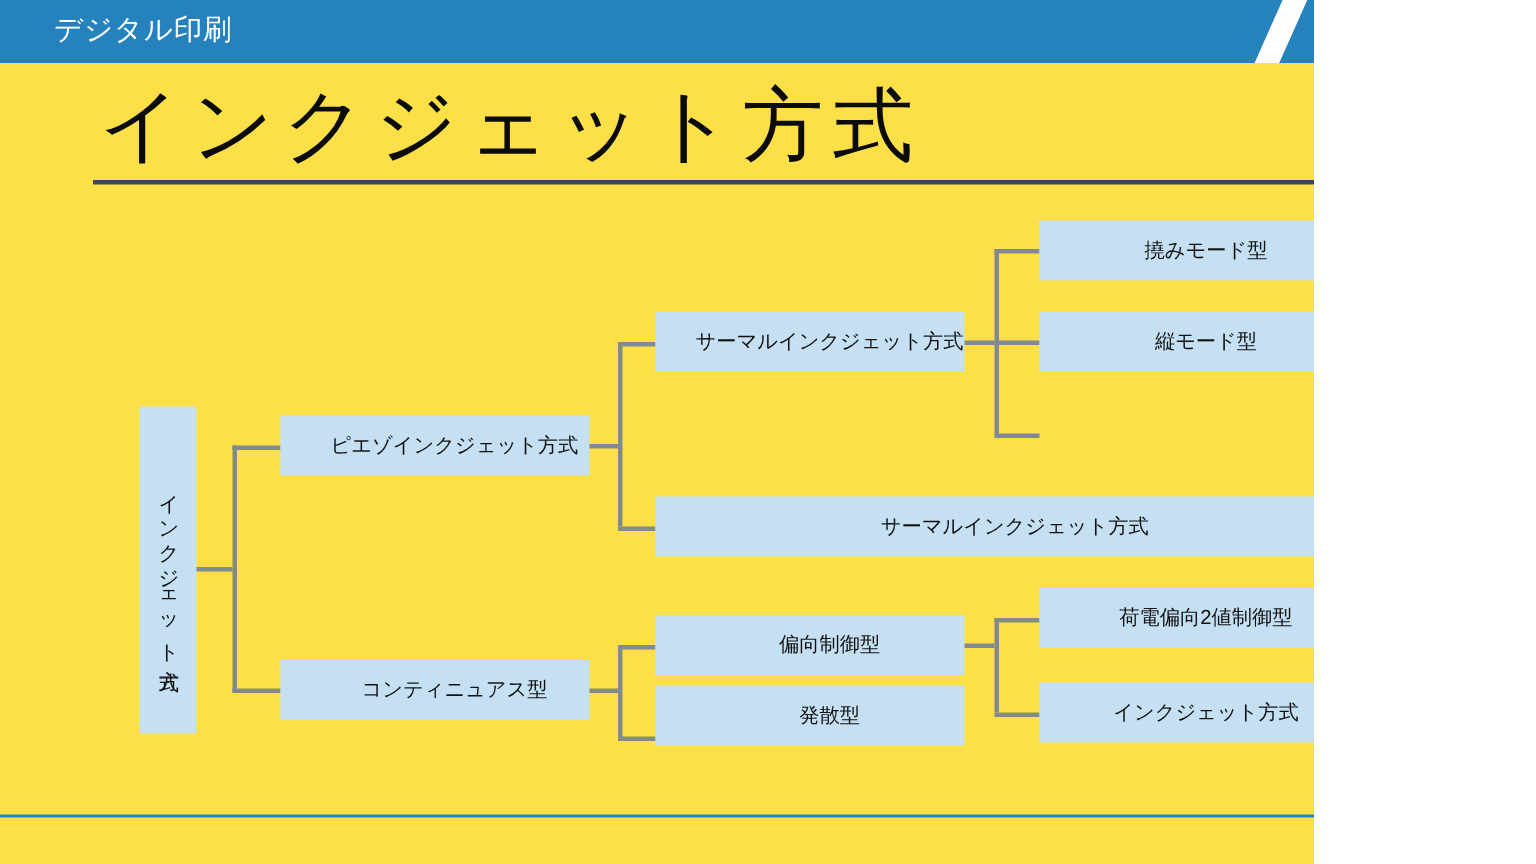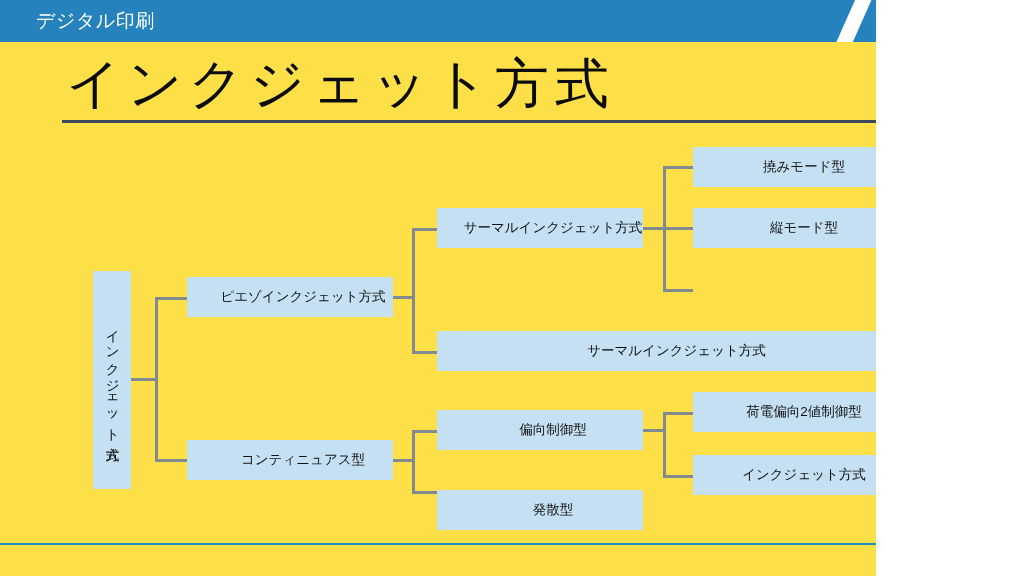--- a/index.html
+++ b/index.html
@@ -177,21 +177,21 @@
 
     <div class="node horiz" style="left:437px; top:208px; width:206px; height:40px;">
       <span class="node-label">サーマルインクジェット方式</span>
     </div>
     <div class="node horiz" style="left:437px; top:331px; width:453px; height:40px;">
       <span class="node-label">サーマルインクジェット方式</span>
     </div>
     <div class="node horiz" style="left:437px; top:410px; width:206px; height:40px;">
       <span class="node-label">偏向制御型</span>
     </div>
-    <div class="node horiz" style="left:437px; top:490px; width:206px; height:40px;">
+    <div class="node horiz" style="left:437px; top:457px; width:206px; height:40px;">
       <span class="node-label">発散型</span>
     </div>
 
     <div class="conn h" style="left:643px; top:227px; width:20px;"></div>
     <div class="conn v" style="left:663px; top:166px; height:124px;"></div>
     <div class="conn h" style="left:663px; top:166px; width:30px;"></div>
     <div class="conn h" style="left:663px; top:227px; width:30px;"></div>
     <div class="conn h" style="left:663px; top:289px; width:30px;"></div>
 
     <div class="conn h" style="left:643px; top:429px; width:20px;"></div>

